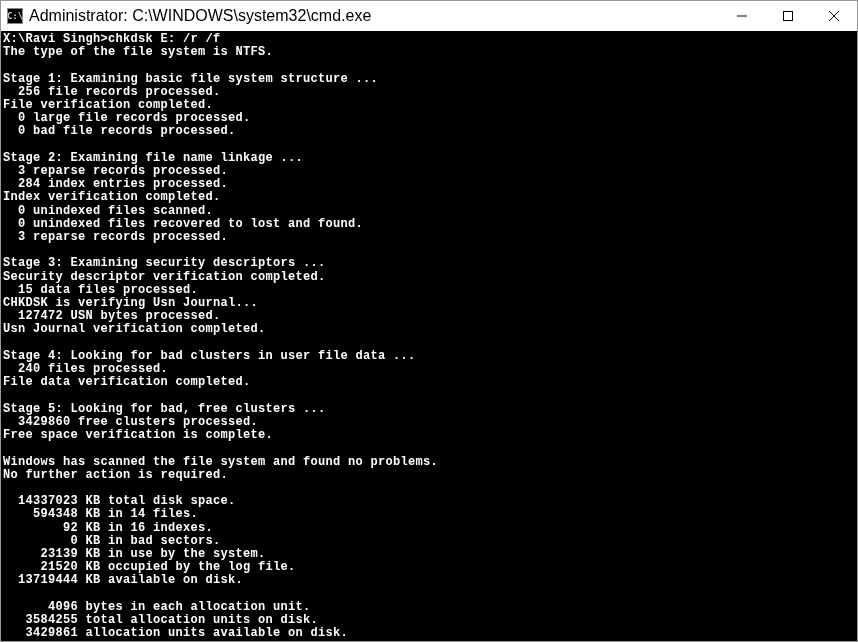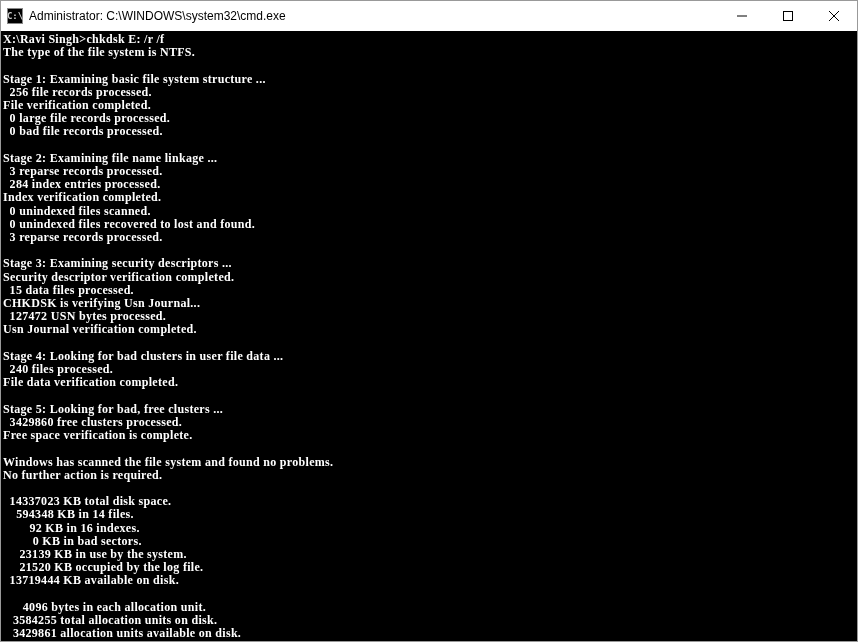--- a/index.html
+++ b/index.html
@@ -35,21 +35,21 @@
       justify-content: center;
       font-size: 9px;
       font-family: monospace;
       background:#000;
       color:#ccc;
       border:1px solid #888;
       line-height:1;
       font-weight:bold;
     }
     .titlebar-text {
-      font-size: 12px;
+      font-size: 16px;
       color: #000;
       flex: 1;
     }
     .win-controls {
       display: flex;
       height: 100%;
     }
     .win-btn {
       width: 46px;
       height: 100%;
@@ -60,21 +60,21 @@
       color: #000;
       background: transparent;
       border: none;
       cursor: default;
     }
     .win-btn svg { width: 10px; height: 10px; }
     .console {
       flex: 1;
       background: #000;
       color: #fff;
-      font-family: Liberation Serif, serif;
+      font-family: Liberation Mono, monospace;
       font-size: 12px;
       line-height: 13.2px;
       font-weight: bold;
       padding: 2px 2px 0 2px;
       white-space: pre;
       overflow: hidden;
       letter-spacing: 0.3px;
     }
   </style>
 </head>

